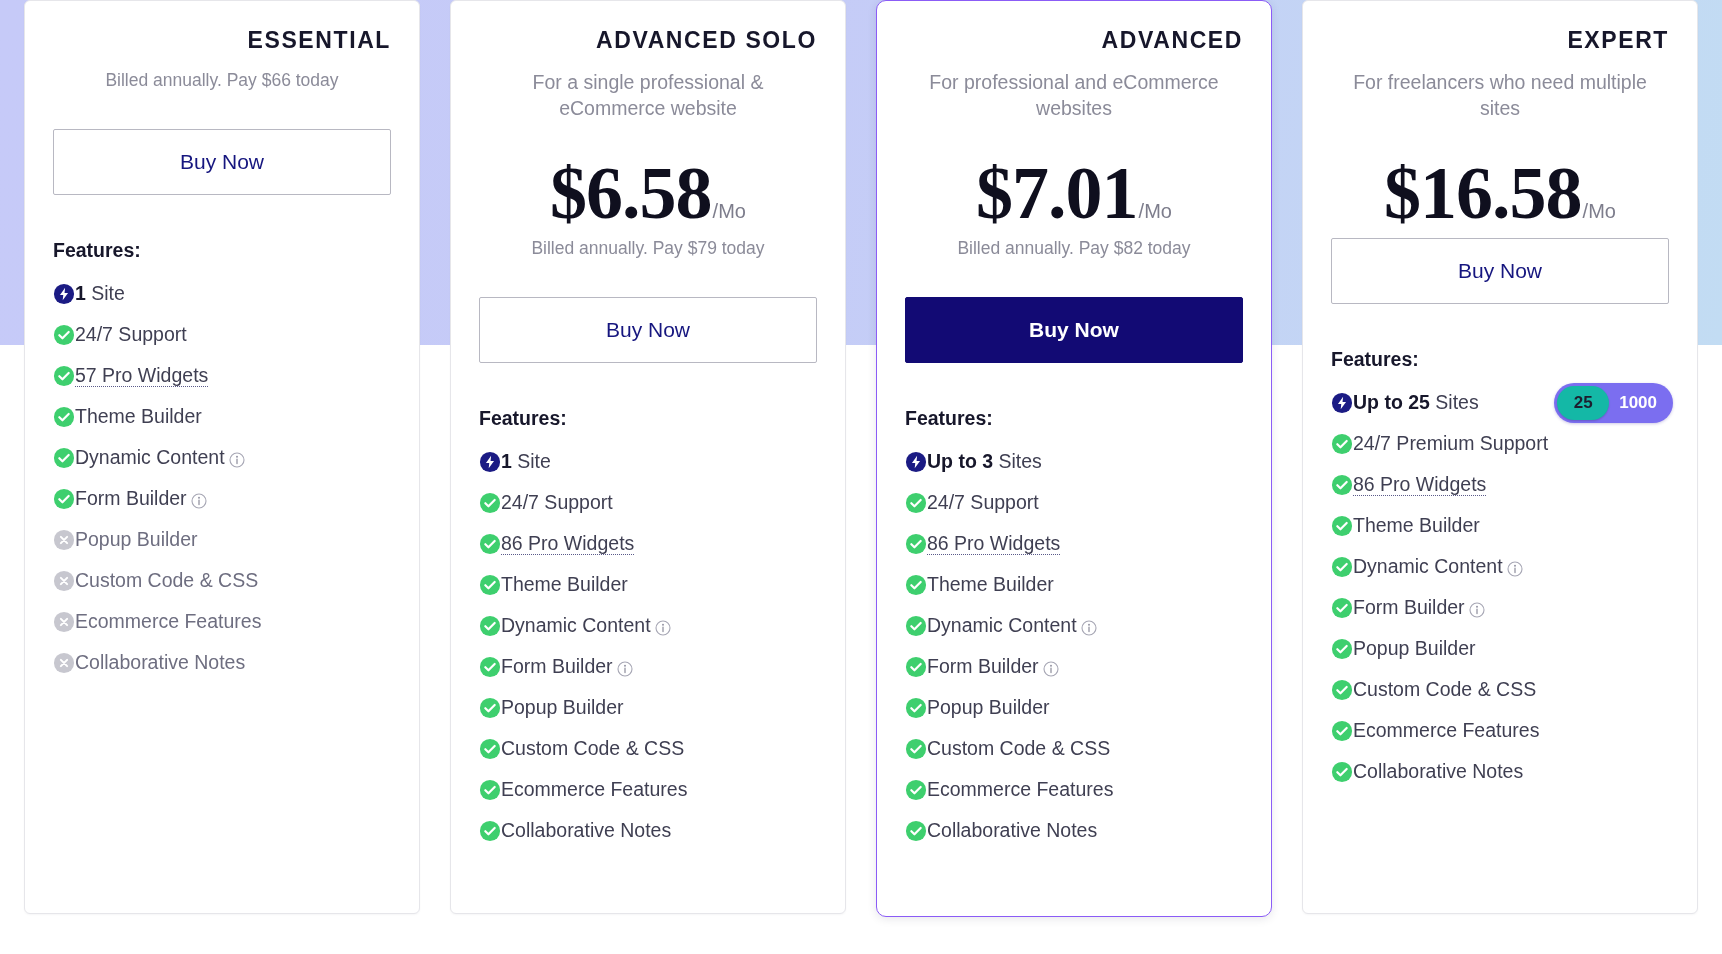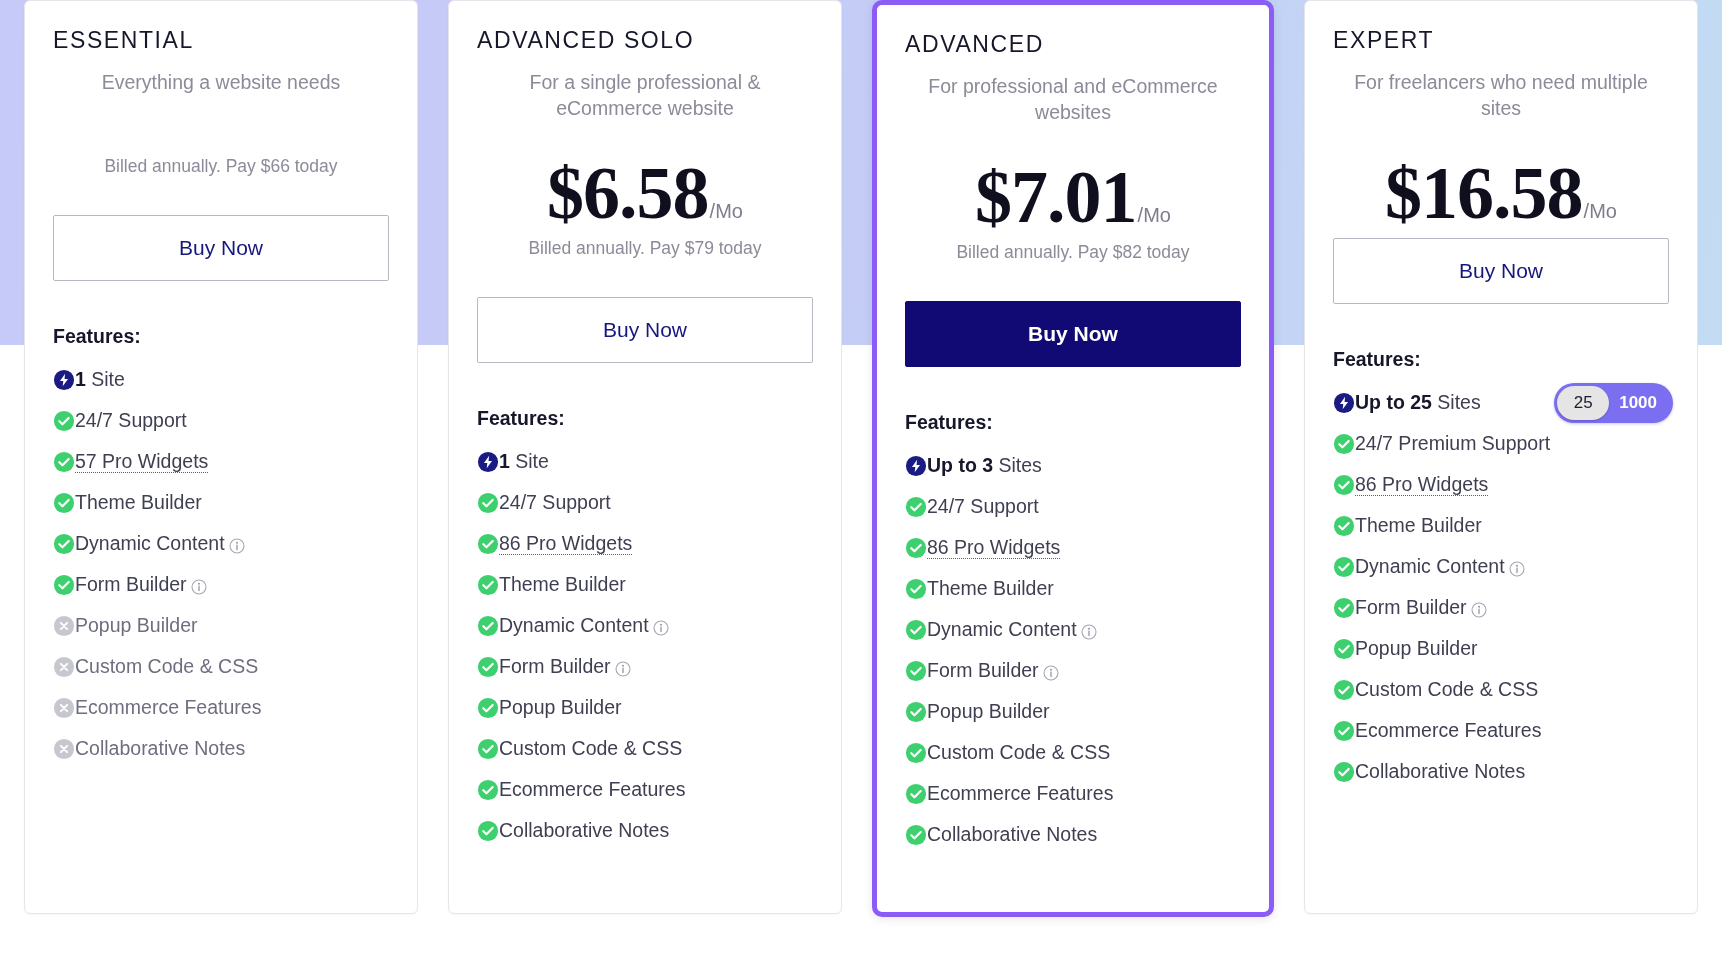--- a/index.html
+++ b/index.html
@@ -43,30 +43,30 @@
     min-width: 0;
     background: #ffffff;
     border: 1px solid #e6e6ea;
     border-radius: 6px;
     box-sizing: border-box;
     padding: 26px 28px 34px 28px;
     height: 914px;
     box-shadow: 0 1px 2px rgba(20,20,45,0.04);
   }
   .card.featured {
-    border: 5px solid #8b5cf6;
+    border: 1px solid #8b5cf6;
     height: 917px;
     border-radius: 10px;
     box-shadow: 0 2px 10px rgba(20,20,45,0.10);
   }
 
   .plan-name {
-    text-align: left;
+    text-align: right;
     font-size: 23px;
-    font-weight: 400;
+    font-weight: 700;
     letter-spacing: 1.6px;
     color: #17172b;
     margin: 0 0 16px 0;
     text-transform: uppercase;
   }
 
   .plan-tagline {
     text-align: center;
     font-size: 19.5px;
     line-height: 1.32;
@@ -182,48 +182,47 @@
     background: #7b6ef0;
     border-radius: 22px;
     padding: 0;
     cursor: pointer;
     box-shadow: 0 1px 3px rgba(60,40,160,0.25);
   }
   .slider-thumb {
     height: 34px;
     min-width: 52px;
     margin-left: 3px;
-    background: #e5e5e5;
+    background: #14b8a6;
     border-radius: 18px;
     display: flex;
     align-items: center;
     justify-content: center;
     font-size: 17px;
-    font-weight: 400;
+    font-weight: 700;
     color: #1d1d2e;
     box-shadow: 0 1px 2px rgba(0,0,0,0.18);
   }
   .slider-max {
     flex: 1 1 auto;
     text-align: center;
     font-size: 17px;
     font-weight: 700;
     color: #ffffff;
     padding: 0 16px 0 10px;
   }
 </style>
 </head>
 <body>
 
 <div id="band"></div>
 
 <div id="plans">
     <div class="card">
       <div class="plan-name">ESSENTIAL</div>
-      <div class="plan-tagline">Everything a website needs</div>
       <div class="billing-note">Billed annually. Pay $66 today</div>
       <button class="buy-btn">Buy Now</button>
       <div class="features-title">Features:</div>
       <ul class="feature-list">
         <li class="feature-item">
           <span class="ico"><svg viewBox="0 0 24 24" width="22" height="22">
               <circle cx="12" cy="12" r="11" fill="#1b1b84"></circle>
               <path d="M13.2 5.2 L7.6 13.1 H11.2 L10.6 18.8 L16.4 10.8 H12.6 Z" fill="#ffffff"></path>
             </svg></span>
           <span class="feature-label"><span class="hl">1</span> <span>Site</span></span>

